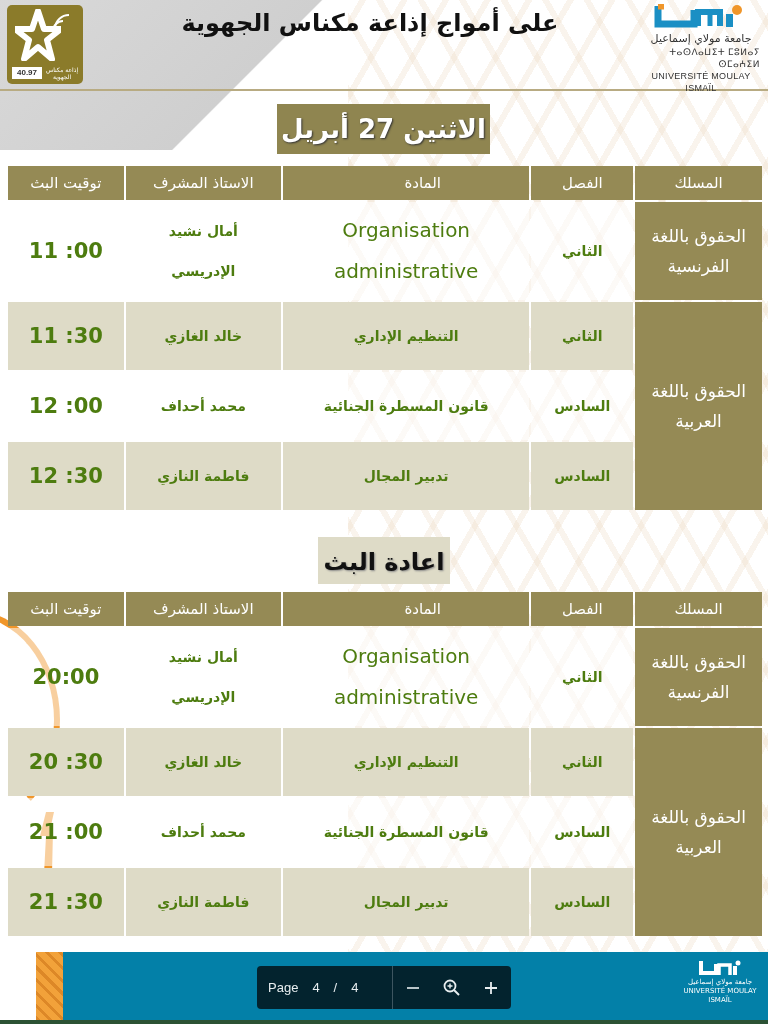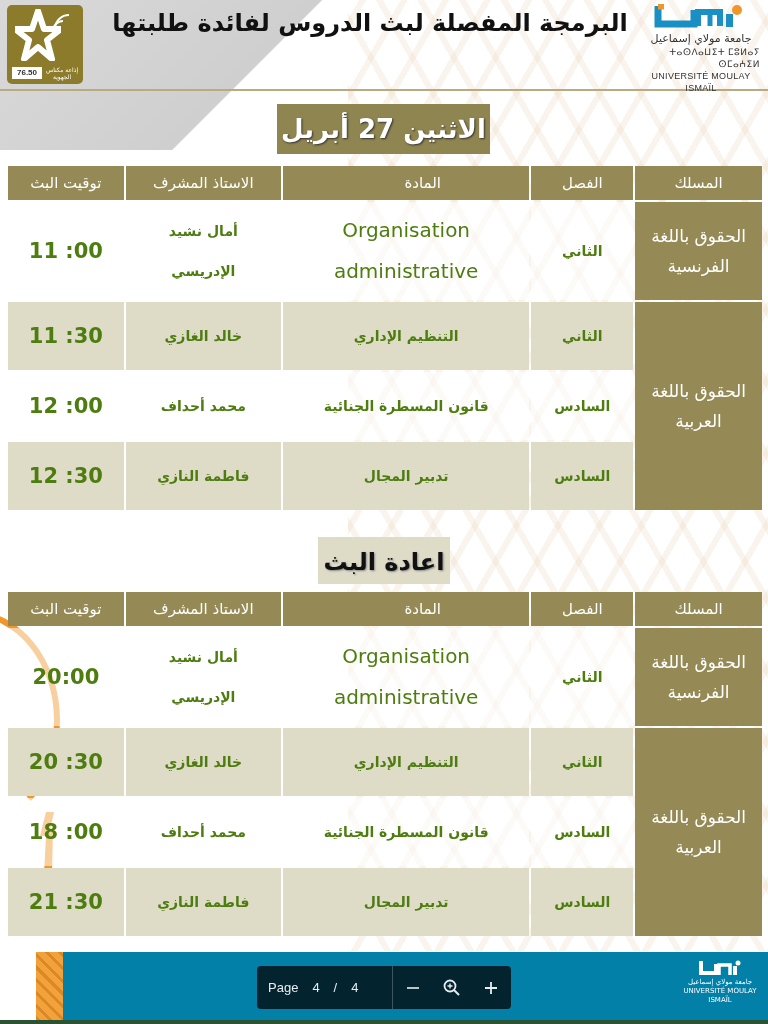--- a/index.html
+++ b/index.html
@@ -115,29 +115,29 @@
   </svg>
 
 <div class="radio-logo">
   <svg class="star" viewBox="0 0 46 52">
     <path d="M23 2 L29 20 L46 20 L32 31 L37 50 L23 38 L9 50 L14 31 L0 20 L17 20 Z" fill="none" stroke="#fff" stroke-width="6" stroke-linejoin="round"></path>
   </svg>
   <svg class="waves" viewBox="0 0 20 22">
     <path d="M2 20 A10 10 0 0 1 12 10" stroke="#fff" stroke-width="2" fill="none"></path>
     <path d="M2 15 A14 14 0 0 1 16 2" stroke="#fff" stroke-width="2" fill="none" transform="translate(2,2)"></path>
   </svg>
-  <div class="freq">76.50</div>
+  <div class="freq">40.97</div>
   <div class="rname">
     <div>إذاعة مكناس</div>
     <div>الجهوية</div>
   </div>
 </div>
 
 <div class="title">
-  <div>البرمجة المفصلة لبث الدروس لفائدة طلبتها</div>
+  <div>على أمواج إذاعة مكناس الجهوية</div>
 </div>
 
 <div class="umi-logo">
   <svg class="mark" viewBox="0 0 95 28">
     <path d="M4 2 L4 20 L40 20 L40 6" stroke="#1a8fc4" stroke-width="7" fill="none"></path>
     <path d="M10 2 L4 2" stroke="#f0962a" stroke-width="7"></path>
     <path d="M44 22 L44 8 L66 8 L66 22" stroke="#1a8fc4" stroke-width="6" fill="none"></path>
     <path d="M56 10 L56 22" stroke="#1a8fc4" stroke-width="5"></path>
     <rect x="72" y="10" width="7" height="13" fill="#1a8fc4"></rect>
     <circle cx="83" cy="6" r="5" fill="#f0962a"></circle>
@@ -221,21 +221,21 @@
     <td class="track" rowspan="3">الحقوق باللغة العربية</td>
     <td class="c">الثاني</td>
     <td class="c">التنظيم الإداري</td>
     <td class="c">خالد الغازي</td>
     <td class="c time">20 :30</td>
   </tr>
   <tr class="plain" style="height:68px">
     <td class="c">السادس</td>
     <td class="c">قانون المسطرة الجنائية</td>
     <td class="c">محمد أحداف</td>
-    <td class="c time">18 :00</td>
+    <td class="c time">21 :00</td>
   </tr>
   <tr class="shade" style="height:68px">
     <td class="c">السادس</td>
     <td class="c">تدبير المجال</td>
     <td class="c">فاطمة النازي</td>
     <td class="c time">21 :30</td>
   </tr>
 </tbody>
   </table>
 

